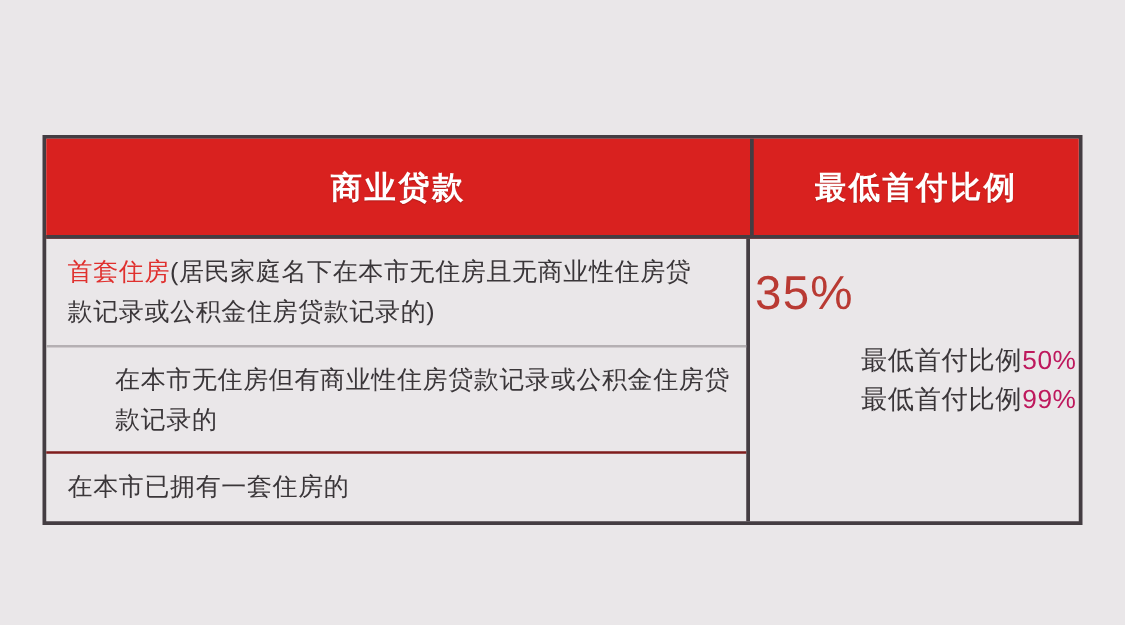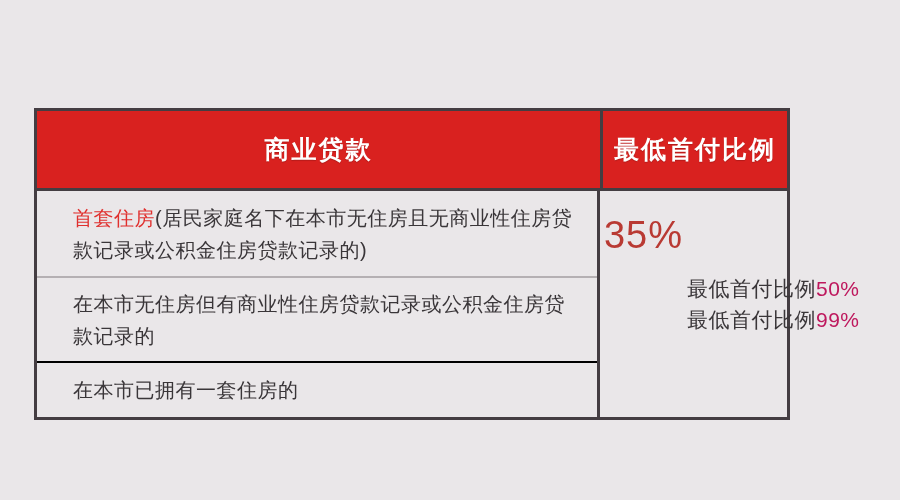--- a/index.html
+++ b/index.html
@@ -18,21 +18,21 @@
     position: relative;
     width: 900px;
     height: 500px;
   }
 
   
   .rate-table {
     position: absolute;
     left: 34px;
     top: 108px;
-    width: 756px;
+    width: 832px;
     height: 312px;
     box-sizing: border-box;
     border: 3px solid #443d42;
     background: #eae7e9;
     display: flex;
     flex-direction: column;
   }
 
   
   .table-header {
@@ -79,31 +79,32 @@
     flex: 1 1 auto;
     display: flex;
     flex-direction: row;
     box-sizing: border-box;
   }
 
   .cond-row {
     display: flex;
     align-items: center;
     box-sizing: border-box;
-    padding: 0 0 0 36px;
+    padding: 0 0 0 17px;
   }
   .cond-row.r1 {
     flex: 0 0 87px;
     height: 87px;
     border-bottom: 2px solid #b5b0b3;
   }
   .cond-row.r2 {
     flex: 0 0 85px;
     height: 85px;
-    border-bottom: 2px solid #000000;
+    border-bottom: 2px solid #7f1d1d;
+    justify-content: flex-end;
   }
   .cond-row.r3 {
     flex: 1 1 auto;
     font-family: Liberation Serif, serif;
   }
 
   .cond-text {
     color: #3a3639;
     font-size: 20px;
     line-height: 32px;

